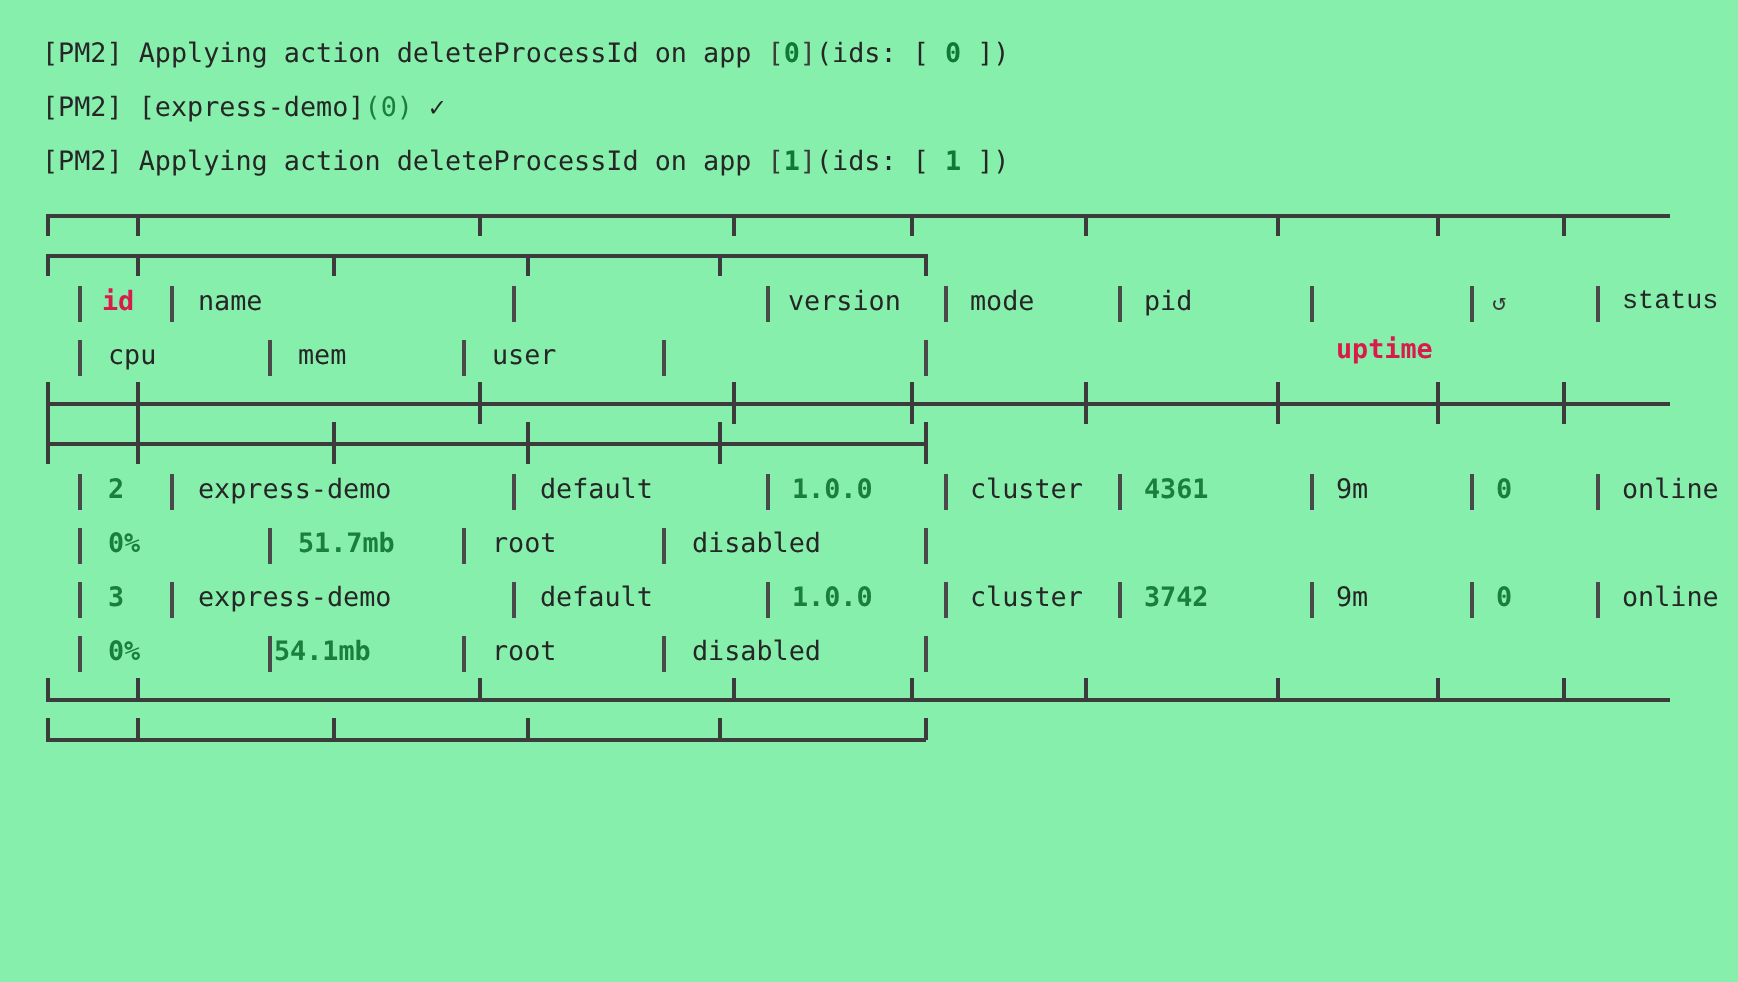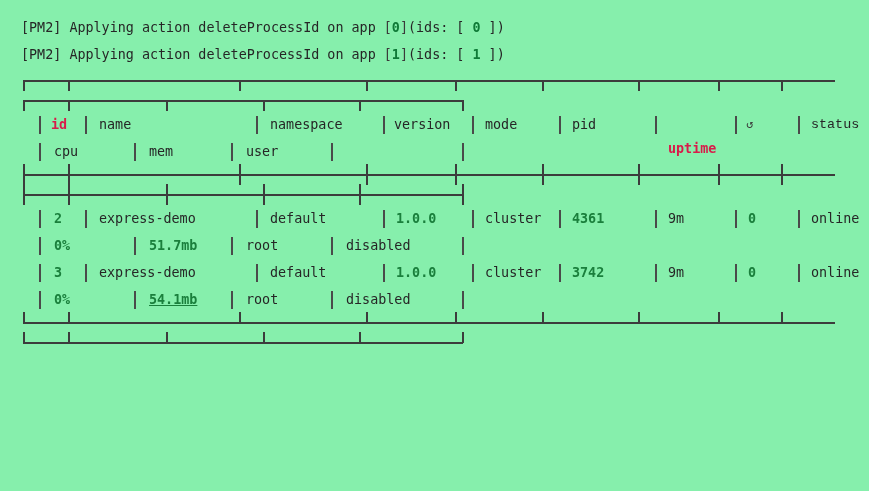--- a/index.html
+++ b/index.html
@@ -92,20 +92,21 @@
 
   .footer-block { margin-top: 9px; }
 </style>
 </head>
 <body>
 
 <div id="terminal">
 
   <div class="tline"><span class="c-default">[PM2] </span><span class="c-default">Applying action deleteProcessId on app </span><span class="c-dim">[</span><span class="c-green-b">0</span><span class="c-dim">]</span><span class="c-default">(ids: [ </span><span class="c-green-b">0</span><span class="c-default"> ])</span></div>
 
+  <div class="tline"><span class="c-default">[PM2] </span><span class="c-default">[express-demo]</span><span class="c-green">(</span><span class="c-green">0</span><span class="c-green">)</span><span class="c-default"> ✓</span></div>
 
   <div class="tline"><span class="c-default">[PM2] </span><span class="c-default">Applying action deleteProcessId on app </span><span class="c-dim">[</span><span class="c-green-b">1</span><span class="c-dim">]</span><span class="c-default">(ids: [ </span><span class="c-green-b">1</span><span class="c-default"> ])</span></div>
 
 
   <div class="table-block">
 
     <div class="rule top">
       <div class="hline" style="left:2px; width:812px;"></div>
       <div class="tick" style="left:2px;"></div>
       <div class="tick" style="left:47px;"></div>
@@ -127,21 +128,20 @@
       <div class="tick" style="left:338px;"></div>
       <div class="tick" style="left:441px;"></div>
     </div>
 
     <div class="row">
       <div class="vbar" style="left:18px;"></div>
       <div class="cell c-red c-bold" style="left:30px;">id</div>
       <div class="vbar" style="left:64px;"></div>
       <div class="cell c-default" style="left:78px;">name</div>
       <div class="vbar" style="left:235px;"></div>
-      <div class="cell c-default" style="left:249px;">namespace</div>
       <div class="vbar" style="left:362px;"></div>
       <div class="cell c-default" style="left:373px;">version</div>
       <div class="vbar" style="left:451px;"></div>
       <div class="cell c-default" style="left:464px;">mode</div>
       <div class="vbar" style="left:538px;"></div>
       <div class="cell c-default" style="left:551px;">pid</div>
       <div class="vbar" style="left:634px;"></div>
       <div class="cell c-red c-bold" style="left:647px;margin-top:24px;">uptime</div>
       <div class="vbar" style="left:714px;"></div>
       <div class="cell c-dim" style="left:725px; font-size:12px;">↺</div>
@@ -234,21 +234,21 @@
       <div class="vbar" style="left:714px;"></div>
       <div class="cell c-green c-bold" style="left:727px;">0</div>
       <div class="vbar" style="left:777px;"></div>
       <div class="cell c-default" style="left:790px;">online</div>
     </div>
 
     <div class="row">
       <div class="vbar" style="left:18px;"></div>
       <div class="cell c-green c-bold" style="left:33px;">0%</div>
       <div class="vbar" style="left:113px;"></div>
-      <div class="cell c-green c-bold" style="left:128px;text-decoration:underline;">54.1mb</div>
+      <div class="cell c-green c-bold" style="left:116px;">54.1mb</div>
       <div class="vbar" style="left:210px;"></div>
       <div class="cell c-default" style="left:225px;">root</div>
       <div class="vbar" style="left:310px;"></div>
       <div class="cell c-default" style="left:325px;">disabled</div>
       <div class="vbar" style="left:441px;"></div>
     </div>
 
     <div class="rule bottom">
       <div class="hline" style="left:2px; width:812px;"></div>
       <div class="tick" style="left:2px;"></div>

